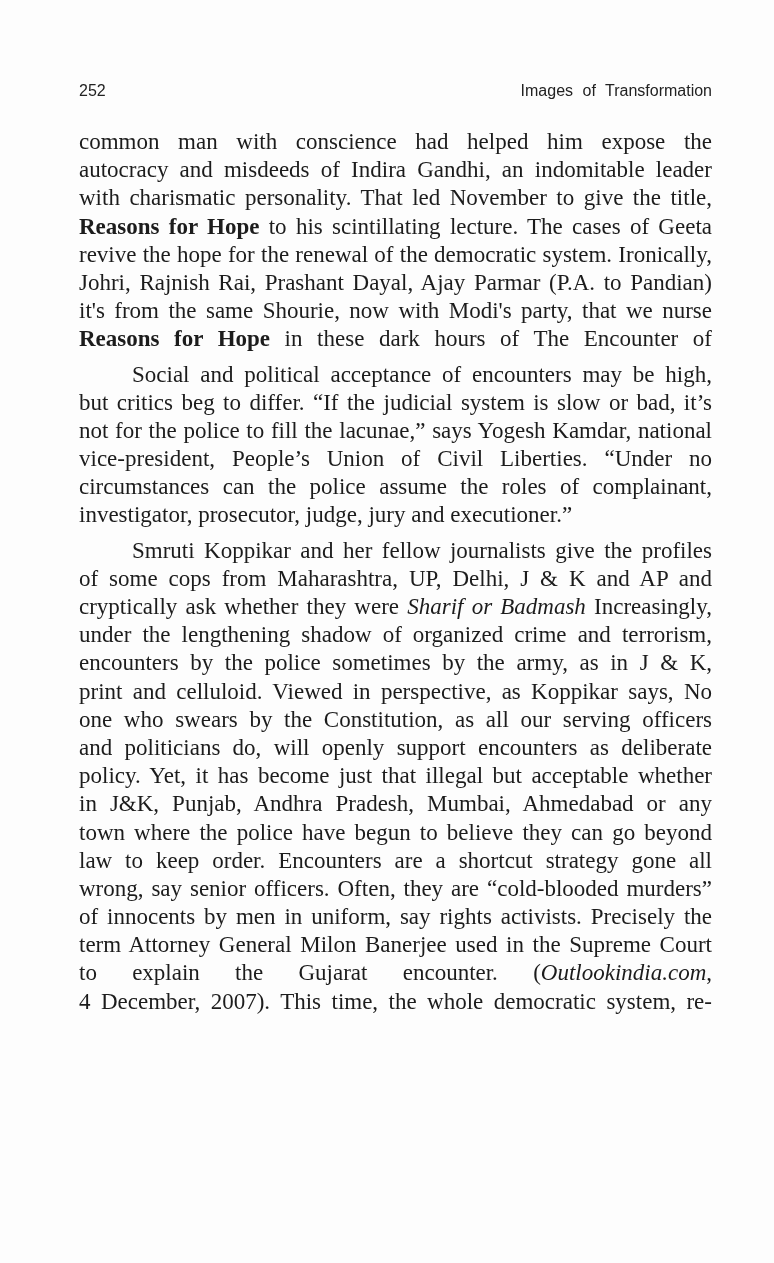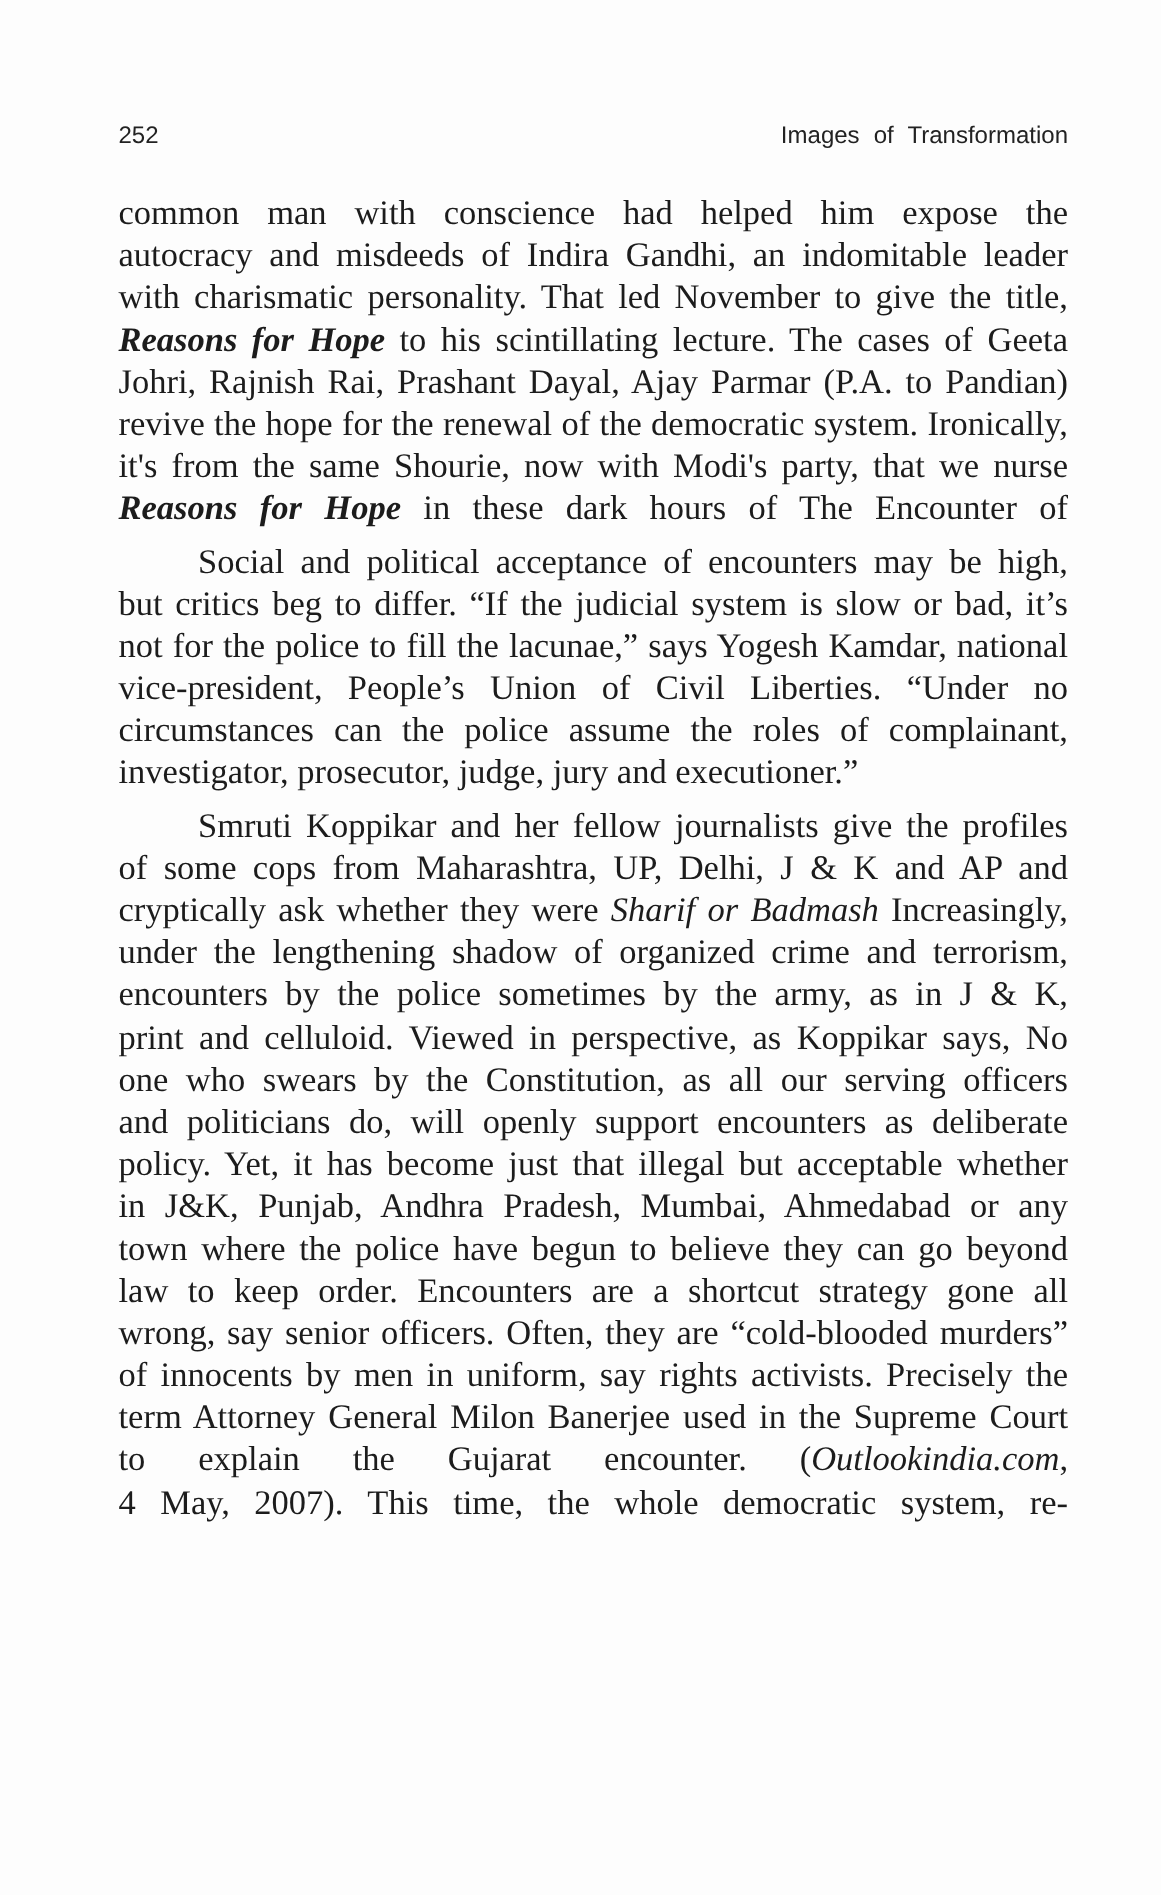--- a/index.html
+++ b/index.html
@@ -9,21 +9,21 @@
       font-family: "Liberation Sans", sans-serif; font-size: 16px; color: #222; }
     .header .pnum { position: absolute; left: 0; top: 0; }
     .header .rtitle { position: absolute; right: 0; top: 0; word-spacing: 5px; }
     .body { position: absolute; left: 79px; top: 128px; width: 633px;
       font-family: "Liberation Serif", serif; font-size: 23px; color: #1c1c1c; }
     .line { display: block; height: 28.2px; line-height: 28.2px; text-align: justify;
       text-align-last: justify; white-space: nowrap; overflow: visible; }
     .line.last { text-align-last: left; }
     .line.indent { padding-left: 53px; }
     .para-gap { height: 7px; }
-    b { font-weight: bold; font-style: italic; }
+    b { font-weight: bold; }
     i { font-style: italic; }
     .line span.j { display: inline-block; width: 100%; text-align: justify; text-align-last: justify; white-space: normal; }
     .line.last span.j { text-align-last: left; }
     .line.indent span.j { width: 100%; }
   </style>
 </head>
 <body>
 
 <div class="page">
 
@@ -32,22 +32,22 @@
     <span class="rtitle">Images of Transformation</span>
   </div>
 
   <div class="body">
 
     <div>
       <div class="line"><span class="j">common man with conscience had helped him expose the</span></div>
       <div class="line"><span class="j">autocracy and misdeeds of Indira Gandhi, an indomitable leader</span></div>
       <div class="line"><span class="j">with charismatic personality. That led November to give the title,</span></div>
       <div class="line"><span class="j"><b>Reasons for Hope</b><span> to his scintillating lecture. The cases of Geeta</span></span></div>
+      <div class="line"><span class="j">revive the hope for the renewal of the democratic system. Ironically,</span></div>
       <div class="line"><span class="j">Johri, Rajnish Rai, Prashant Dayal, Ajay Parmar (P.A. to Pandian)</span></div>
-      <div class="line"><span class="j">revive the hope for the renewal of the democratic system. Ironically,</span></div>
       <div class="line"><span class="j">it's from the same Shourie, now with Modi's party, that we nurse</span></div>
       <div class="line"><span class="j"><b>Reasons for Hope</b><span> in these dark hours of The Encounter of</span></span></div>
     </div>
 
     <div class="para-gap"></div>
 
     <div>
       <div class="line indent"><span class="j">Social and political acceptance of encounters may be high,</span></div>
       <div class="line"><span class="j">but critics beg to differ. “If the judicial system is slow or bad, it’s</span></div>
       <div class="line"><span class="j">not for the police to fill the lacunae,” says Yogesh Kamdar, national</span></div>
@@ -68,17 +68,17 @@
       <div class="line"><span class="j">one who swears by the Constitution, as all our serving officers</span></div>
       <div class="line"><span class="j">and politicians do, will openly support encounters as deliberate</span></div>
       <div class="line"><span class="j">policy. Yet, it has become just that illegal but acceptable whether</span></div>
       <div class="line"><span class="j">in J&amp;K, Punjab, Andhra Pradesh, Mumbai, Ahmedabad or any</span></div>
       <div class="line"><span class="j">town where the police have begun to believe they can go beyond</span></div>
       <div class="line"><span class="j">law to keep order. Encounters are a shortcut strategy gone all</span></div>
       <div class="line"><span class="j">wrong, say senior officers. Often, they are “cold-blooded murders”</span></div>
       <div class="line"><span class="j">of innocents by men in uniform, say rights activists. Precisely the</span></div>
       <div class="line"><span class="j">term Attorney General Milon Banerjee used in the Supreme Court</span></div>
       <div class="line"><span class="j"><span>to explain the Gujarat encounter. (</span><i>Outlookindia.com</i><span>,</span></span></div>
-      <div class="line"><span class="j">4 May, 2007). This time, the whole democratic system, re-</span></div>
+      <div class="line"><span class="j">4 December, 2007). This time, the whole democratic system, re-</span></div>
     </div>
 
   </div>
 </div>
 
 </body></html>

